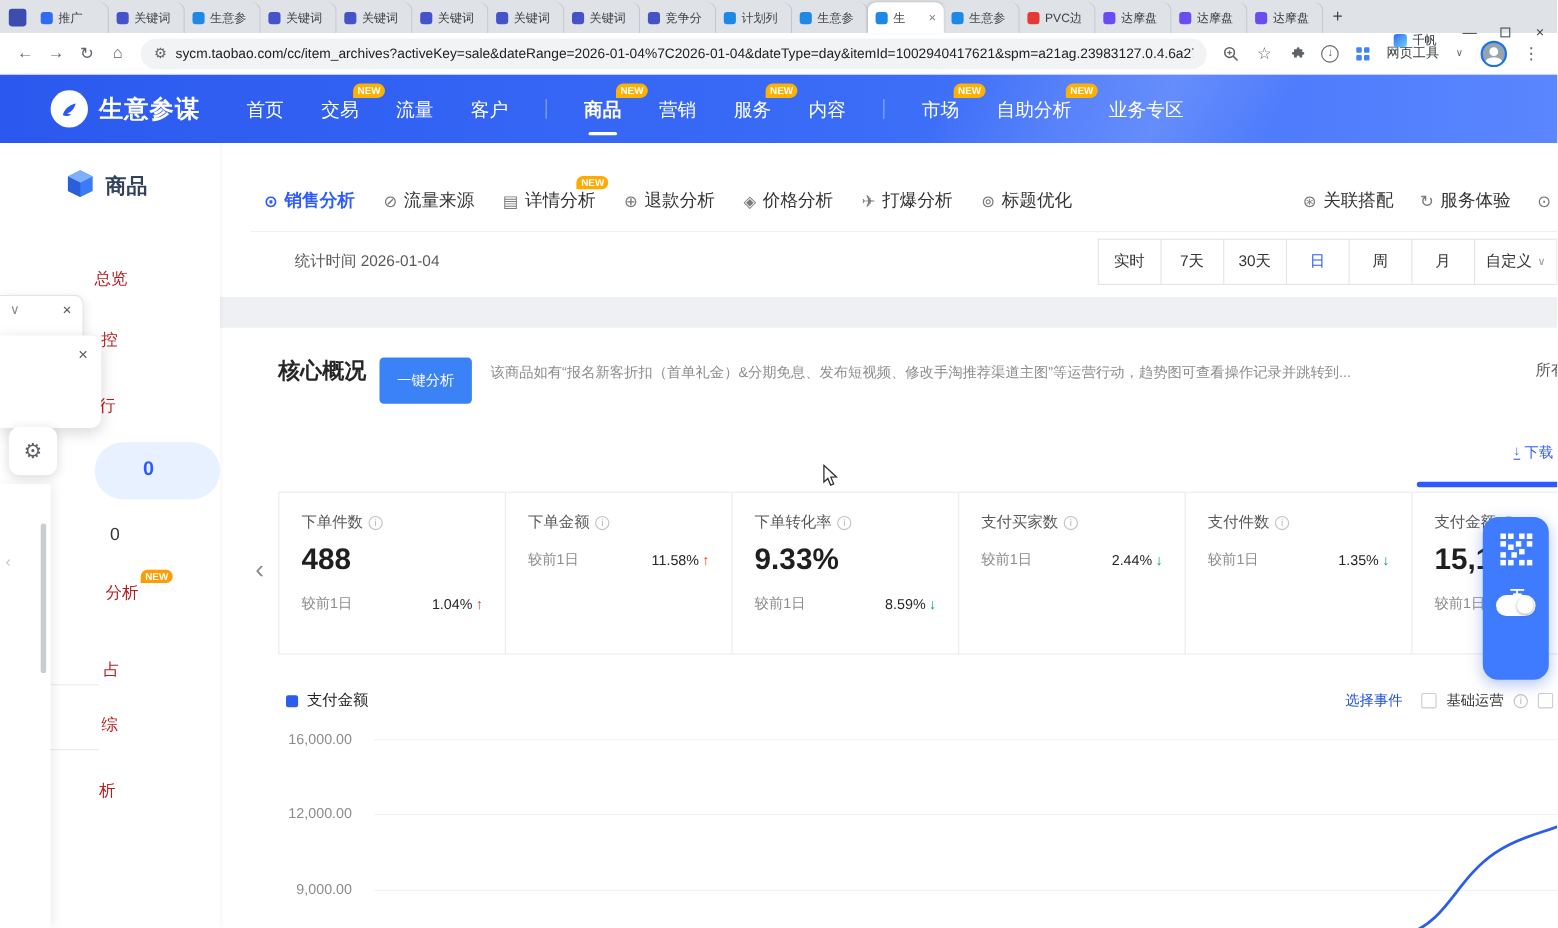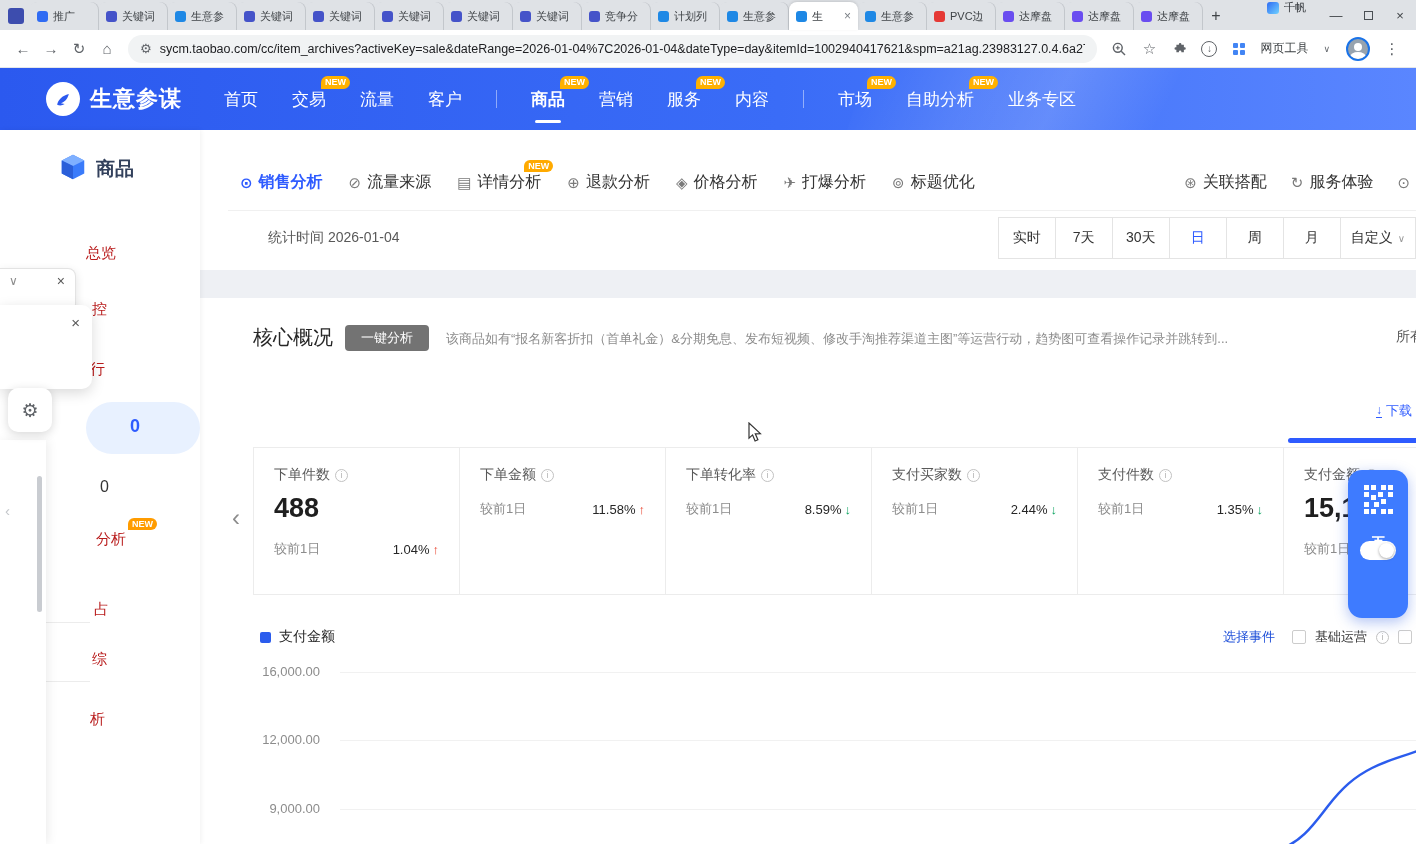--- a/index.html
+++ b/index.html
@@ -13,21 +13,21 @@
   .tab{width:69px;height:28px;display:flex;align-items:center;gap:5px;padding:0 7px;font-size:11px;color:#3f4347;
        position:relative;border-radius:8px 8px 0 0;flex:none;cursor:default}
   .tab:not(.active){box-shadow:inset -1px 0 0 #c3c7cc}
   .tab.active{background:#fff;box-shadow:0 -1px 3px rgba(0,0,0,.12)}
   .fav{width:11px;height:11px;border-radius:3px;flex:none}
   .c-blue{background:#2f6bf3}.c-azure{background:#1e88e5}.c-indigo{background:#4553c9}
   .c-red{background:#e53935}.c-violet{background:#6a4df0}
   .tab .lbl{white-space:nowrap;overflow:hidden;flex:1}
   .tab .tclose{font-size:12px;color:#7a7f85;line-height:1}
   .newtab{width:26px;height:26px;display:flex;align-items:center;justify-content:center;font-size:16px;color:#3f4347;margin-bottom:1px}
-  .strip-right{position:absolute;right:0;top:0;height:44px;display:flex;align-items:flex-start}
+  .strip-right{position:absolute;right:0;top:0;height:44px;display:flex;align-items:flex-end}
   .qianfan{display:flex;align-items:center;gap:5px;font-size:11px;color:#2d3136;margin-right:14px}
   .qf-ic{width:12px;height:12px;border-radius:3px;background:linear-gradient(135deg,#2f6bf3,#6fd1ff)}
   .winbtn{width:32px;height:30px;display:flex;align-items:center;justify-content:center;color:#3f4347;font-size:13px}
   .winbox{width:9px;height:9px;border:1px solid #4a4f54;display:block}
 
   
   .toolbar{height:38px;background:#fff;border-bottom:1px solid #e4e7ea;display:flex;align-items:center;padding:0 10px;gap:2px}
   .navbtn{width:26px;height:26px;display:flex;align-items:center;justify-content:center;font-size:15px;color:#5f6368;flex:none}
   .urlpill{flex:1;min-width:0;height:28px;background:#f1f3f4;border-radius:14px;display:flex;align-items:center;gap:8px;padding:0 12px;margin:0 6px}
   .site-ic{font-size:13px;color:#5f6368;flex:none}
@@ -90,22 +90,22 @@
   .daterow{height:54px;display:flex;align-items:center;padding-left:68px;font-size:14px;color:#595959;position:relative}
   .seg{position:absolute;right:0;top:50%;transform:translateY(-50%);display:flex;background:#fff;border:1px solid #e4e4e4;border-right:none}
   .opt{min-width:57px;height:40px;padding:0 10px;display:flex;align-items:center;justify-content:center;
     font-size:14px;color:#333;border-right:1px solid #e4e4e4;white-space:nowrap}
   .opt.active{color:#2e5bff}
   .opt-caret{font-size:10px;color:#999;margin-left:5px}
 
   .gap{height:28px;background:#eef0f4}
   .panel-main{background:#fff;position:relative;height:546px;overflow:hidden}
 
-  .core-title{position:absolute;left:53px;top:26px;font-size:20px;font-weight:normal;color:#262626}
-  .analyze-btn{position:absolute;left:145px;top:27px;width:84px;height:26px;background:#737373;color:#fff;font-size:13px;
+  .core-title{position:absolute;left:53px;top:26px;font-size:20px;font-weight:bold;color:#262626}
+  .analyze-btn{position:absolute;left:145px;top:27px;width:84px;height:42px;background:#3b82f6;color:#fff;font-size:13px;
     display:flex;align-items:center;justify-content:center;border-radius:4px;border:none}
   .core-desc{position:absolute;left:246px;top:32px;width:1060px;font-size:13px;color:#8c8c8c;white-space:nowrap;overflow:hidden}
   .clip-right{position:absolute;right:-8px;top:30px;font-size:14px;color:#595959;white-space:nowrap}
   .download{position:absolute;right:4px;top:104px;display:flex;align-items:center;gap:4px;color:#2e5bff;font-size:13px}
   .dl-ic{font-size:12px;border-bottom:1.5px solid #2e5bff;line-height:1.1}
 
   .sel-bar{position:absolute;left:1088px;top:140px;width:128px;height:5px;background:#2e5bff;border-radius:3px 0 0 3px}
   .cards{position:absolute;left:53px;top:149px;display:flex}
   .mcard{width:207px;height:148px;border:1px solid #ececec;background:#fff;padding:18px 20px;flex:none}
   .mcard + .mcard{margin-left:-1px}
@@ -457,20 +457,21 @@
                   <span>11.58%</span>
                   <span class="trend" data-dir="up">↑</span>
                 </span>
               </div>
           </div>
           <div class="mcard">
             <div class="mc-title">
                 <span>下单转化率</span>
                 <i class="info-i">i</i>
               </div>
+            <div class="mc-value">9.33%</div>
             <div class="mc-foot">
                 <span class="cmp">较前1日</span>
                 <span class="chg">
                   <span>8.59%</span>
                   <span class="trend" data-dir="down">↓</span>
                 </span>
               </div>
           </div>
           <div class="mcard">
             <div class="mc-title">

